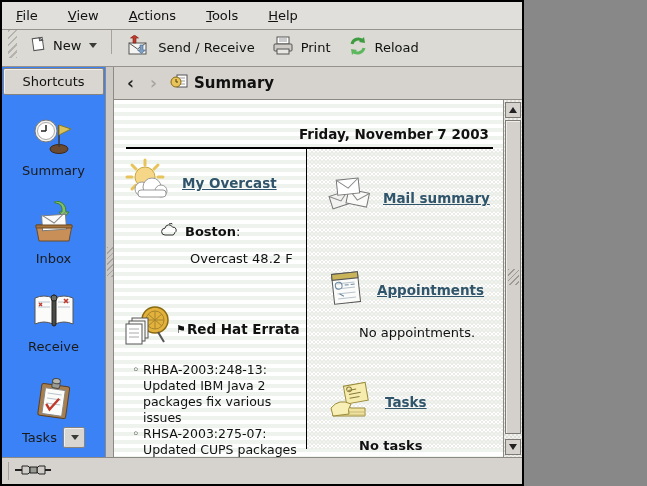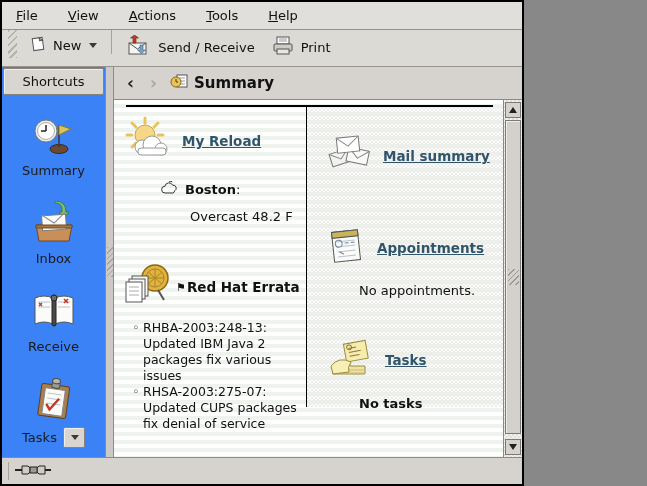--- a/index.html
+++ b/index.html
@@ -141,20 +141,31 @@
         <svg width="24" height="22" viewBox="0 0 24 22">
           <rect x="6" y="2" width="12" height="7" fill="#fff" stroke="#555"></rect>
           <line x1="8" y1="4" x2="16" y2="4" stroke="#999"></line>
             <line x1="8" y1="6" x2="16" y2="6" stroke="#999"></line>
           <rect x="3" y="9" width="18" height="7" rx="1" fill="#cfccc7" stroke="#555"></rect>
           <rect x="6" y="14" width="12" height="5" fill="#e9e7e3" stroke="#555"></rect>
         </svg>
       </span>
       <span>Print</span>
     </div>
+    <div class="tb-btn">
+      <span>
+        <svg width="22" height="22" viewBox="0 0 22 22">
+          <path d="M5 9 A6.5 6.5 0 0 1 16 6" fill="none" stroke="#3f9b3f" stroke-width="3"></path>
+          <path d="M17 2 L18 8 L12 7 Z" fill="#3f9b3f"></path>
+          <path d="M17 13 A6.5 6.5 0 0 1 6 16" fill="none" stroke="#5cb85c" stroke-width="3"></path>
+          <path d="M5 20 L4 14 L10 15 Z" fill="#5cb85c"></path>
+        </svg>
+      </span>
+      <span>Reload</span>
+    </div>
   </div>
 
   <div class="app-body">
 
     <div class="sidebar">
       <div class="shortcuts-btn">
         <span>Shortcuts</span>
       </div>
       <div class="shortcut-list">
 
@@ -249,20 +260,21 @@
               <line x1="6" y1="9" x2="6" y2="6" stroke="#4a3a08"></line>
                 <line x1="6" y1="9" x2="8" y2="9" stroke="#4a3a08"></line>
             </svg>
           </span>
           <span>Summary</span>
         </span>
       </div>
 
       <div class="content-wrap">
         <div class="content">
+          <div class="date-row">Friday, November 7 2003</div>
           <hr class="date-rule">
           <div class="columns">
 
             <div class="left-col">
               <div class="sec-head">
                 <span>
                   <svg width="48" height="48" viewBox="0 0 48 48">
                     <g stroke="#e8c35a" stroke-width="3" stroke-linecap="round">
                       <line x1="21" y1="3" x2="21" y2="8"></line>
                         <line x1="8" y1="8" x2="12" y2="12"></line>
@@ -271,21 +283,21 @@
                       <line x1="34" y1="20" x2="39" y2="20"></line>
                         <line x1="8" y1="32" x2="12" y2="28"></line>
                     </g>
                     <circle cx="21" cy="20" r="10" fill="#f5d787" stroke="#c9a83c"></circle>
                     <circle cx="18" cy="32" r="7" fill="#fff" stroke="#999"></circle>
                     <circle cx="28" cy="30" r="9" fill="#fff" stroke="#999"></circle>
                     <circle cx="37" cy="34" r="6" fill="#fff" stroke="#999"></circle>
                     <rect x="14" y="33" width="28" height="7" rx="3" fill="#fff" stroke="#999"></rect>
                   </svg>
                 </span>
-                <a class="sum-link">My Reload</a>
+                <a class="sum-link">My Overcast</a>
               </div>
               <div class="weather-loc">
                 <span>
                   <svg width="18" height="14" viewBox="0 0 18 14">
                     <path d="M5 12 a3.4 3.4 0 0 1 0 -6.8 a4 4 0 0 1 7.6 -1 a3 3 0 0 1 2 5.6 a2.4 2.4 0 0 1 -1.6 2.2 Z" fill="none" stroke="#333"></path>
                     <path d="M9 1 q2 -1.5 3.4 0" fill="none" stroke="#333"></path>
                   </svg>
                 </span>
                 <span><span class="loc-name">Boston</span><span>:</span></span>
               </div>

